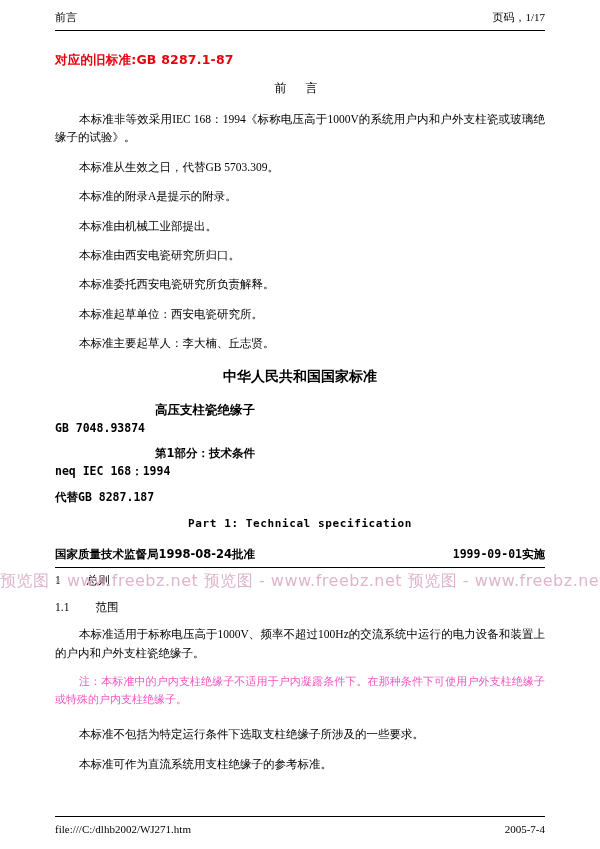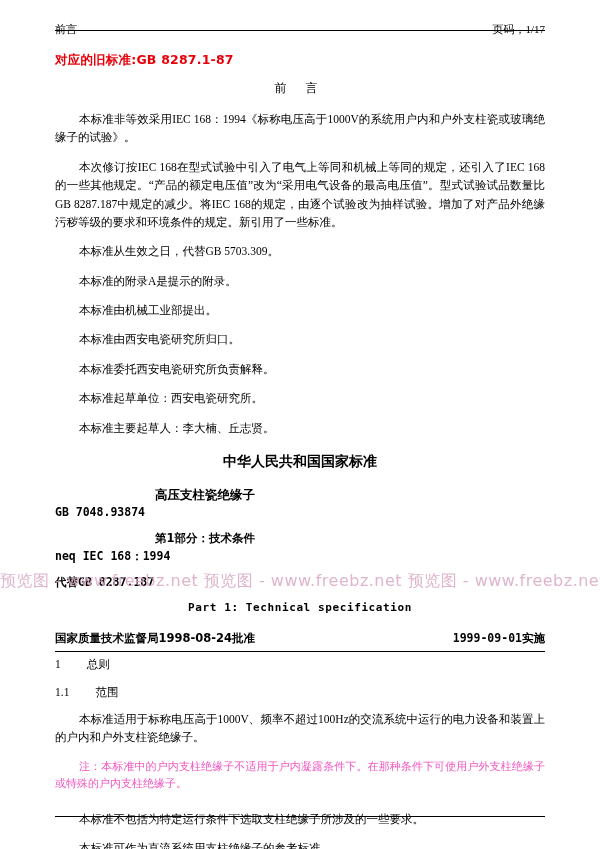--- a/index.html
+++ b/index.html
@@ -17,21 +17,21 @@
   }
   .page {
     position: relative;
     width: 600px;
     height: 849px;
     box-sizing: border-box;
   }
   
   .header {
     position: absolute;
-    top: 22px;
+    top: 10px;
     left: 0;
     width: 600px;
     height: 24px;
     box-sizing: border-box;
     padding: 0 55px 0 55px;
     display: flex;
     justify-content: space-between;
     align-items: flex-start;
     font-size: 11px;
   }
@@ -208,21 +208,20 @@
   </div>
   <div class="header-rule"></div>
 
   <div class="content">
 
     <div class="red-line">对应的旧标准:GB 8287.1-87</div>
 
     <div class="centered-title">前  言</div>
 
     <p class="para">本标准非等效采用IEC   168：1994《标称电压高于1000V的系统用户内和户外支柱瓷或玻璃绝缘子的试验》。</p>
-    <p class="para">本次修订按IEC   168在型式试验中引入了电气上等同和机械上等同的规定，还引入了IEC   168的一些其他规定。“产品的额定电压值”改为“采用电气设备的最高电压值”。型式试验试品数量比GB 8287.187中规定的减少。将IEC   168的规定，由逐个试验改为抽样试验。增加了对产品外绝缘污秽等级的要求和环境条件的规定。新引用了一些标准。</p>
     <p class="para">本标准从生效之日，代替GB   5703.309。</p>
     <p class="para">本标准的附录A是提示的附录。</p>
     <p class="para">本标准由机械工业部提出。</p>
     <p class="para">本标准由西安电瓷研究所归口。</p>
     <p class="para">本标准委托西安电瓷研究所负责解释。</p>
     <p class="para">本标准起草单位：西安电瓷研究所。</p>
     <p class="para">本标准主要起草人：李大楠、丘志贤。</p>
 
     <div class="std-block">
       <div class="std-title">中华人民共和国国家标准</div>
@@ -261,14 +260,18 @@
     <p class="note">注：本标准中的户内支柱绝缘子不适用于户内凝露条件下。在那种条件下可使用户外支柱绝缘子或特殊的户内支柱绝缘子。</p>
 
     <p class="para">本标准不包括为特定运行条件下选取支柱绝缘子所涉及的一些要求。</p>
     <p class="para">本标准可作为直流系统用支柱绝缘子的参考标准。</p>
 
   </div>
 
   <div class="watermark">预览图 - www.freebz.net   预览图 - www.freebz.net   预览图 - www.freebz.net   预览图 - www.freebz.net</div>
 
   <div class="footer-rule"></div>
+  <div class="footer">
+    <span>file:///C:/dlhb2002/WJ271.htm</span>
+    <span>2005-7-4</span>
+  </div>
 
 </div>
 
 </body></html>

